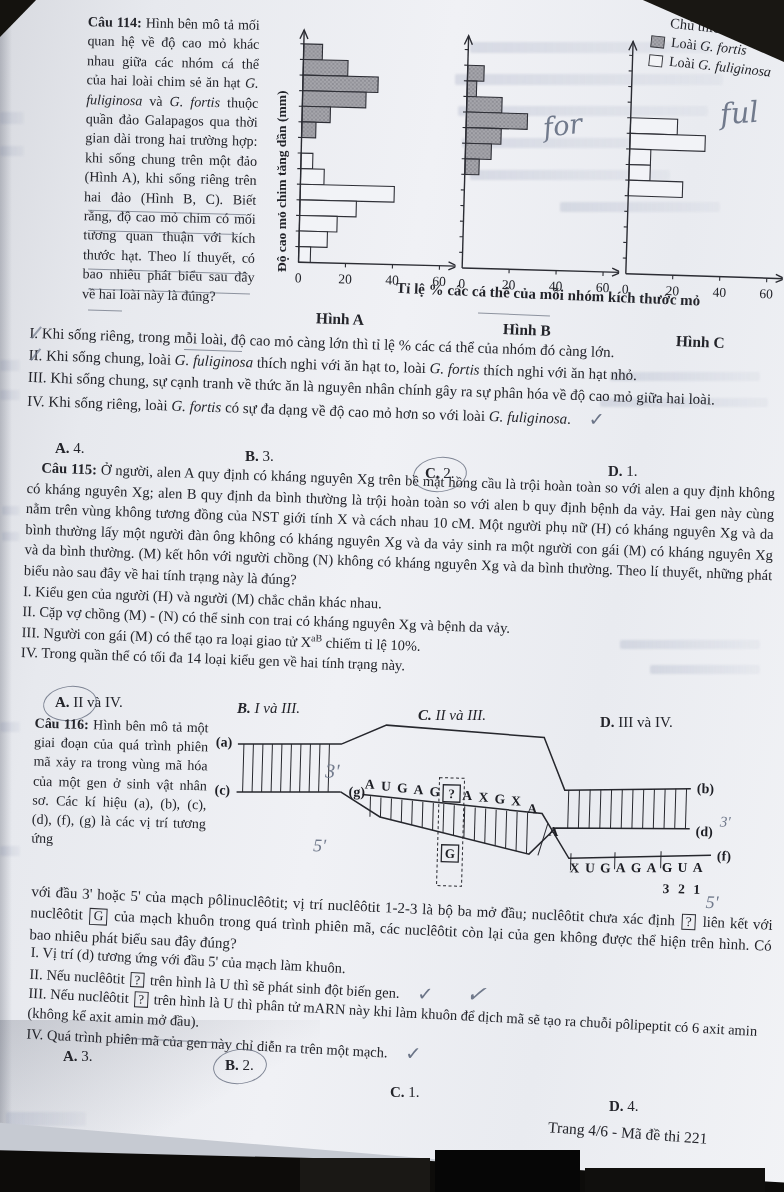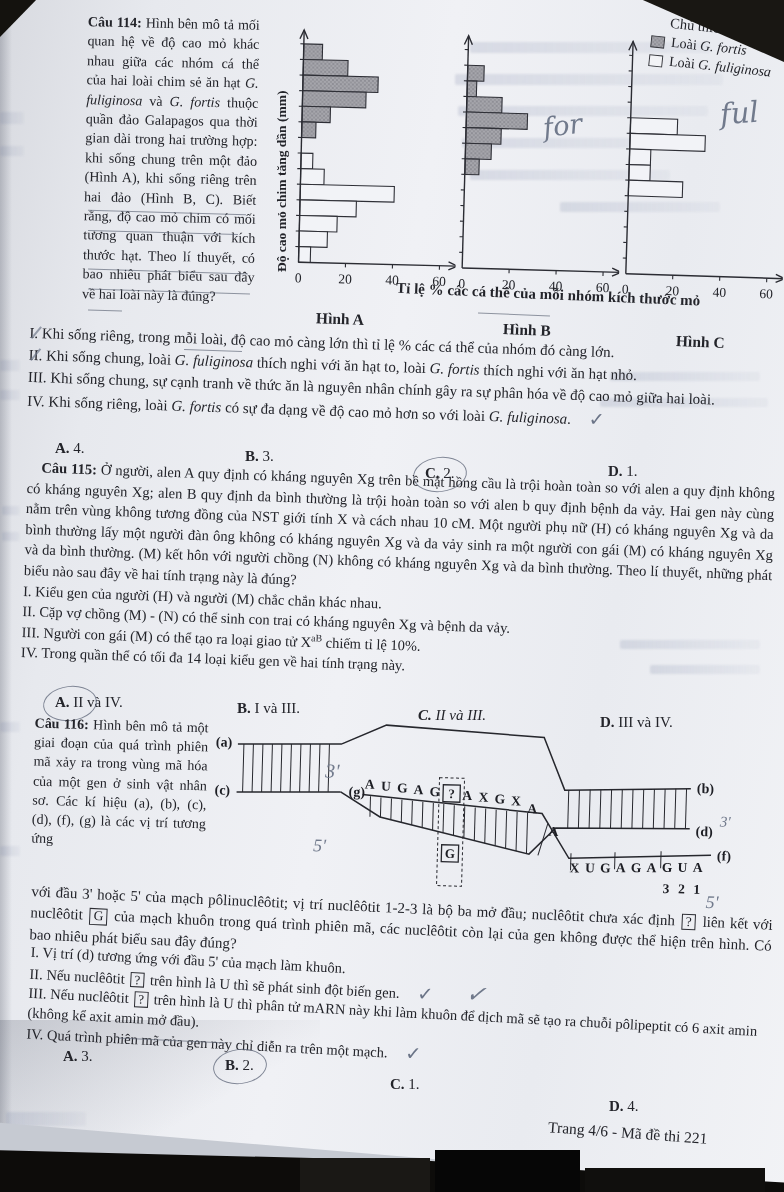--- a/index.html
+++ b/index.html
@@ -281,21 +281,21 @@
   </div>
   <div>
       <div class="stmt"><span class="rn">I.</span> Kiểu gen của người (H) và người (M) chắc chắn khác nhau.</div>
       <div class="stmt"><span class="rn">II.</span> Cặp vợ chồng (M) - (N) có thể sinh con trai có kháng nguyên Xg và bệnh da vảy.</div>
       <div class="stmt"><span class="rn">III.</span> Người con gái (M) có thể tạo ra loại giao tử X<sup>aB</sup> chiếm tỉ lệ 10%.</div>
       <div class="stmt"><span class="rn">IV.</span> Trong quần thể có tối đa 14 loại kiểu gen về hai tính trạng này.</div>
     </div>
 </div>
 <div id="ans115" class="ansrow">
     <span class="ans" style="left: 55px; top: 0px;"><b>A.</b> II và IV.<i class="circ"></i></span>
-    <span class="ans" style="left: 237px; top: 6px;"><b>B.</b> I và III.</span>
+    <span class="ans" style="left: 237px; top: 6px; font-style: italic;"><b>B.</b> I và III.</span>
     <span class="ans" style="left: 418px; top: 13px; font-style: italic;"><b>C.</b> II và III.</span>
     <span class="ans" style="left: 600px; top: 20px;"><b>D.</b> III và IV.</span>
   </div>
 
 <div id="q116text" class="sec just"><b class="qlab">Câu 116:</b>
   <span>Hình bên mô tả một giai đoạn của quá trình phiên mã xảy ra trong vùng mã hóa của một gen ở sinh vật nhân sơ. Các kí hiệu (a), (b), (c), (d), (f), (g) là các vị trí tương ứng</span>
 </div>
 
 <svg id="diagram" width="552" height="192" viewBox="0 0 552 192">
     <path d="M24,31 L128,28" stroke="#26272d" stroke-width="1.5" fill="none"></path>
@@ -389,21 +389,21 @@
 <div id="q116st" class="sec">
     <div class="stmt"><span class="rn">I.</span> Vị trí (d) tương ứng với đầu 5' của mạch làm khuôn.</div>
     <div class="stmt"><span class="rn">II.</span> Nếu nuclêôtit <span class="bx">?</span> trên hình là U thì sẽ phát sinh đột biến gen. <span class="chk">✓</span></div>
     <div class="stmt"><span class="rn">III.</span> Nếu nuclêôtit <span class="bx">?</span> trên hình là U thì phân tử mARN này khi làm khuôn để dịch mã sẽ tạo ra chuỗi pôlipeptit có 6 axit amin (không kể axit amin mở đầu).</div>
     <div class="stmt"><span class="rn">IV.</span> Quá trình phiên mã của gen này chỉ diễn ra trên một mạch. <span class="chk">✓</span></div>
   </div>
 <div class="uline" style="left:118px;top:1040px;width:108px;transform:rotate(2.6deg)"></div>
 <div id="ans116" class="ansrow">
     <span class="ans" style="left: 63px; top: 0px;"><b>A.</b> 3.</span>
     <span class="ans" style="left: 225px; top: 9px;"><b>B.</b> 2.<i class="circ"></i></span>
-    <span class="ans" style="left: 390px; top: 28px;"><b>C.</b> 1.</span>
+    <span class="ans" style="left: 390px; top: 36px;"><b>C.</b> 1.</span>
     <span class="ans" style="left: 565px; top: 50px; margin-left: 44px;"><b>D.</b> 4.</span>
   </div>
 
 <div id="footer" class="sec">Trang 4/6 - Mã đề thi 221</div>
 
 <div class="corner-tl"></div>
 <div class="corner-tr"></div>
 <div class="under2"></div>
 <div class="floor"></div>
 <div class="tile" style="left:300px;top:1158px;width:130px;height:34px;background:#1a1815"></div>

